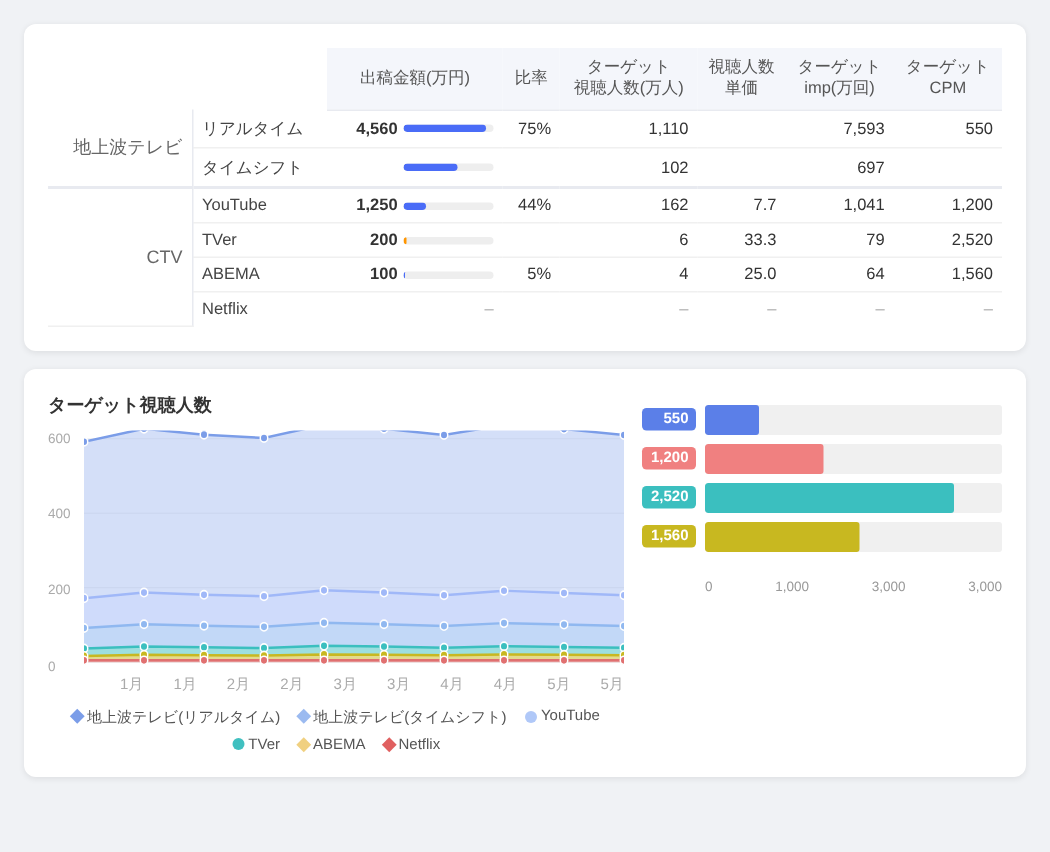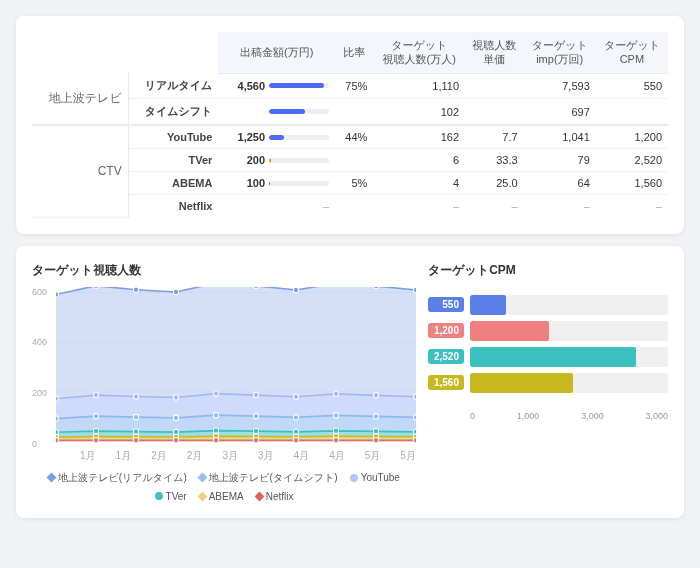--- a/index.html
+++ b/index.html
@@ -37,23 +37,23 @@
       line-height: 1.3;
     }
     .data-table td {
       padding: 5px 6px;
       text-align: right;
       border-bottom: 1px solid #f0f0f0;
       color: #333;
       vertical-align: middle;
     }
     .data-table td.label {
-      text-align: right;
+      text-align: left;
       color: #444;
-      font-weight: 700;
+      font-weight: 400;
     }
     .data-table td.category {
       text-align: right;
       color: #666;
       font-size: 12px;
       font-weight: 500;
       border-right: 1px solid #e8eaf0;
     }
     .data-table tr:last-child td { border-bottom: none; }
 
@@ -446,21 +446,20 @@
             <span>ABEMA</span>
           </div>
           <div class="legend-item">
             <div class="legend-diamond" style="background: rgb(224, 96, 96);"></div>
             <span>Netflix</span>
           </div>
         </div>
     </div>
 
     <div class="chart-right">
-      <div class="chart-title">ターゲットCPM</div>
       <div class="h-bar-chart" id="hbar-container">
           <div class="h-bar-row">
             <div class="h-bar-label" style="background: rgb(91, 127, 232);">550</div>
             <div class="h-bar-track">
               <div class="h-bar-fill" style="width: 18.3333%; background: rgb(91, 127, 232);"></div>
             </div>
           </div>
           <div class="h-bar-row">
             <div class="h-bar-label" style="background: rgb(240, 128, 128);">1,200</div>
             <div class="h-bar-track">

